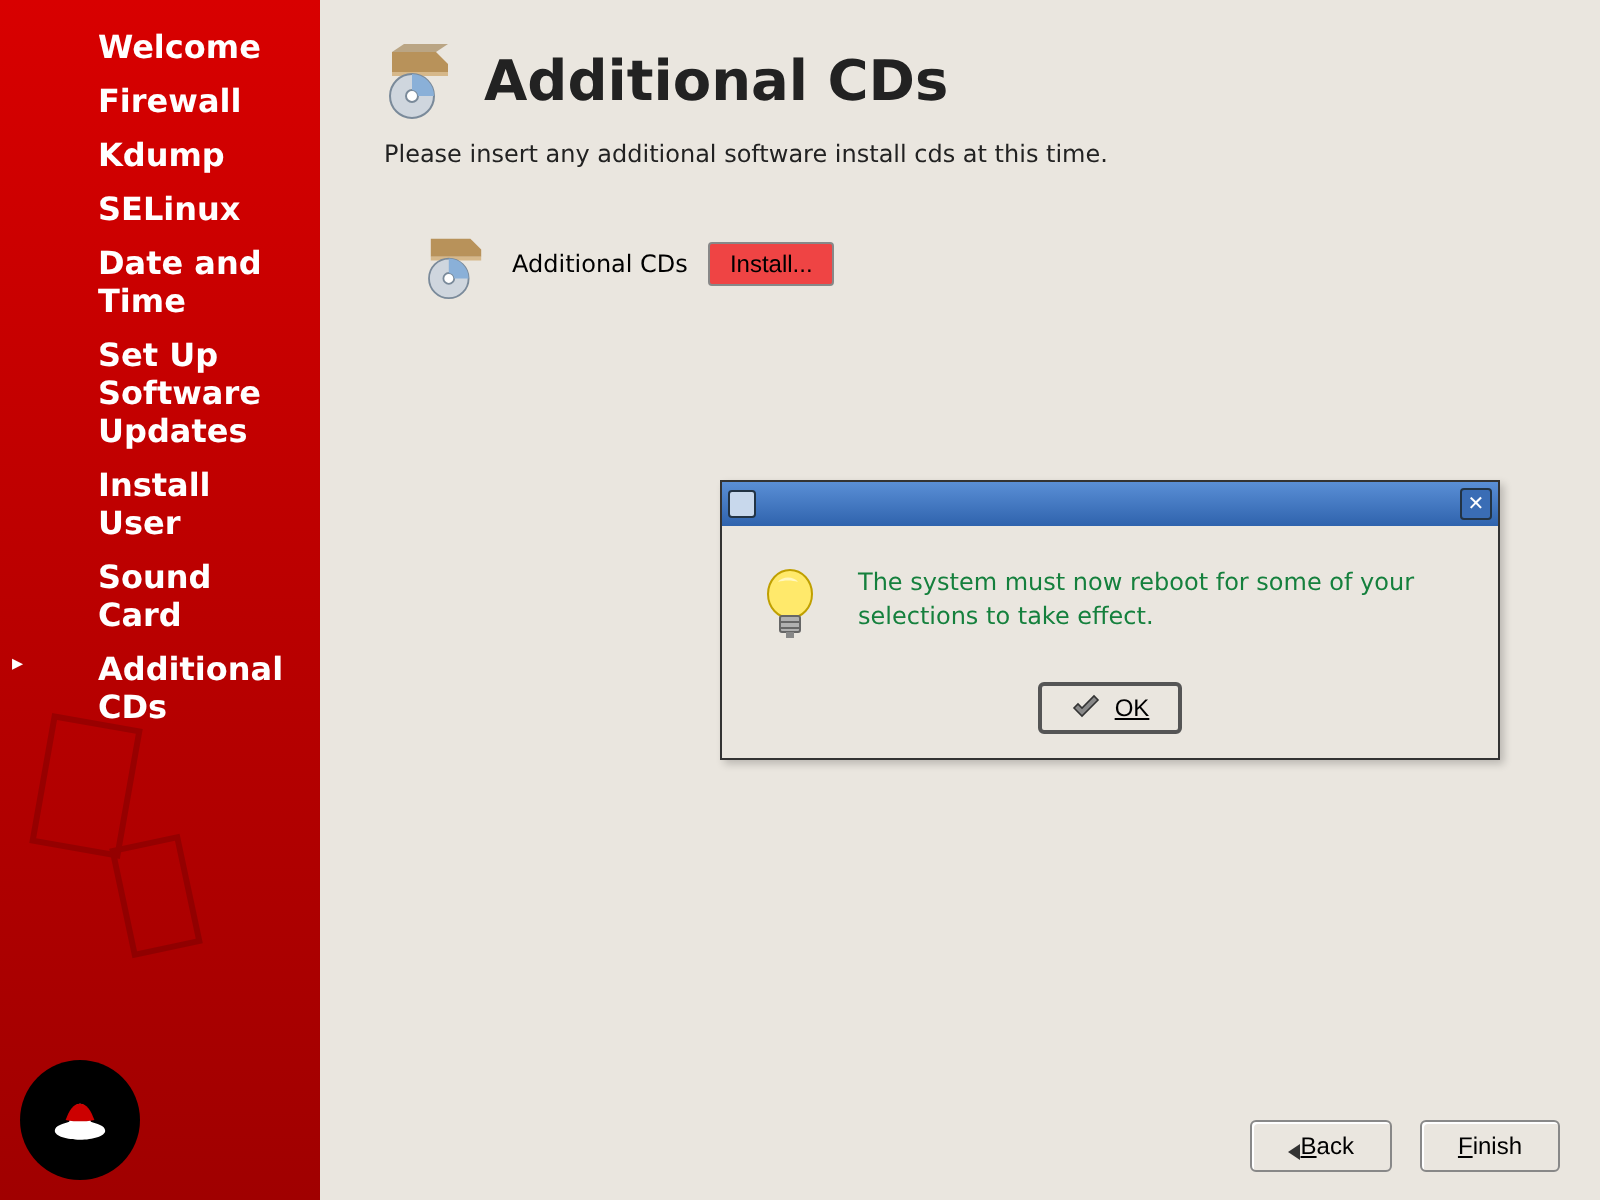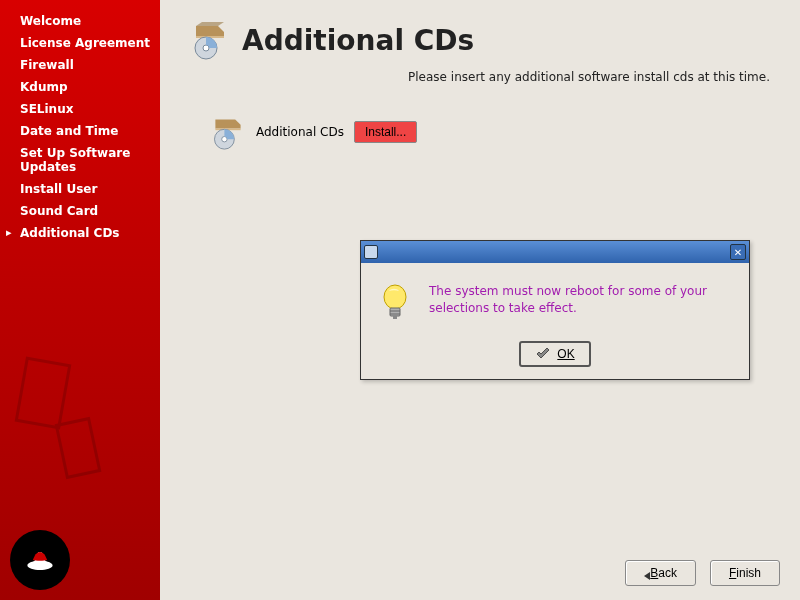--- a/index.html
+++ b/index.html
@@ -1,63 +1,60 @@
 <!DOCTYPE html>
 <html><head>
 <meta charset="utf-8">
 <style>
 * { margin: 0; padding: 0; box-sizing: border-box; }
 body { font-family: "DejaVu Sans", "Liberation Sans", sans-serif; font-size: 12px; width: 800px; height: 600px; overflow: hidden; background: #eae6df; }
 .container { display: flex; width: 800px; height: 600px; }
 .sidebar { width: 160px; height: 600px; background: linear-gradient(to bottom, #d80000 0%, #c00000 40%, #a00000 100%); color: #fff; padding: 10px 0 0 0; position: relative; }
-.sidebar-item { padding: 4px 10px 4px 20px; font-weight: bold; font-size: 12px; cursor: pointer; display: flex; align-items: flex-start; }
+.sidebar-item { padding: 4px 10px 4px 20px; font-weight: bold; font-size: 16px; cursor: pointer; display: flex; align-items: flex-start; margin-left: 29px; }
 .sidebar-item.active::before { content: "▸"; position: absolute; left: 6px; font-size: 11px; }
 .sidebar-item.active { }
 .sidebar-item-label { display: inline-block; }
 .logo { position: absolute; bottom: 10px; left: 10px; width: 60px; height: 60px; border-radius: 50%; background: #000; display: flex; align-items: center; justify-content: center; }
 .logo-inner { color: #fff; font-size: 28px; }
 .bgdeco { position: absolute; bottom: 80px; left: 0; width: 160px; height: 200px; opacity: 0.15; }
 .bgdeco::before, .bgdeco::after { content:""; position:absolute; border: 3px solid #000; }
 .bgdeco::before { width:40px; height:60px; left:20px; top:40px; transform: rotate(10deg);}
 .bgdeco::after { width:30px; height:50px; left:60px; top:100px; transform: rotate(-12deg);}
 .main { flex: 1; height: 600px; background: #eae6df; position: relative; padding: 20px 30px; }
 .title-row { display: flex; align-items: center; gap: 12px; margin-bottom: 10px; }
 .title-icon { width: 40px; height: 40px; }
 .title { font-size: 28px; font-weight: bold; color: #222; }
-.instruction { font-size: 12px; color: #222; margin-bottom: 30px; margin-left: 2px; text-align: right; }
+.instruction { font-size: 12px; color: #222; margin-bottom: 30px; margin-left: 2px; }
 .cd-row { display: flex; align-items: center; gap: 10px; margin-left: 20px; margin-bottom: 40px; }
 .cd-row-icon { width: 36px; height: 36px; }
 .cd-row-label { font-size: 12px; }
 .install-btn { background: #ef4444; border: 1px solid #888; border-radius: 2px; padding: 3px 10px; font-size: 12px; cursor: pointer; }
 .dialog { position: absolute; left: 200px; top: 240px; width: 390px; border: 1px solid #333; background: #eae6df; box-shadow: 2px 2px 4px rgba(0,0,0,0.2); }
 .dialog-titlebar { height: 22px; background: linear-gradient(to bottom, #5a8fd6 0%, #2f63ad 100%); display: flex; align-items: center; justify-content: space-between; padding: 0 3px; }
 .dialog-titlebar-left { width: 14px; height: 14px; background: #c8d8ec; border: 1px solid #234; border-radius: 2px; }
 .dialog-close { width: 16px; height: 16px; background: #3a6db5; border: 1px solid #234; border-radius: 2px; color: #fff; font-size: 10px; display: flex; align-items: center; justify-content: center; cursor: pointer; }
 .dialog-body { padding: 20px 18px 12px 18px; display: flex; gap: 18px; align-items: flex-start; }
 .bulb-icon { width: 32px; height: 40px; flex-shrink: 0; }
-.dialog-text { font-size: 12px; color: #a21caf; line-height: 1.4; }
+.dialog-text { font-size: 12px; color: #15803d; line-height: 1.4; }
 .dialog-footer { display: flex; justify-content: center; padding: 6px 12px 12px 12px; }
 .ok-btn { background: #eae6df; border: 2px solid #555; border-radius: 3px; padding: 3px 14px; font-size: 12px; cursor: pointer; display: flex; align-items: center; gap: 6px; }
 .ok-btn .u { text-decoration: underline; }
 .footer-btns { position: absolute; bottom: 14px; right: 20px; display: flex; gap: 14px; }
 .nav-btn { background: #eae6df; border: 1px solid #888; border-radius: 3px; padding: 5px 18px; font-size: 12px; cursor: pointer; display: flex; align-items: flex-end; gap: 0; box-shadow: 1px 1px 0 #fff inset; }
 .nav-btn .u { text-decoration: underline; }
 .arrow-left { display:inline-block; width:0; height:0; border-top:4px solid transparent; border-bottom:4px solid transparent; border-right:6px solid #333; }
 </style>
 </head>
 <body>
 
 <div class="container">
 
   <div class="sidebar">
     <div class="sidebar-item">
         <span class="sidebar-item-label">Welcome</span>
-      </div>
-    <div class="sidebar-item">
-        <span class="sidebar-item-label">License Agreement</span>
       </div>
     <div class="sidebar-item">
         <span class="sidebar-item-label">Firewall</span>
       </div>
     <div class="sidebar-item">
         <span class="sidebar-item-label">Kdump</span>
       </div>
     <div class="sidebar-item">
         <span class="sidebar-item-label">SELinux</span>
       </div>

